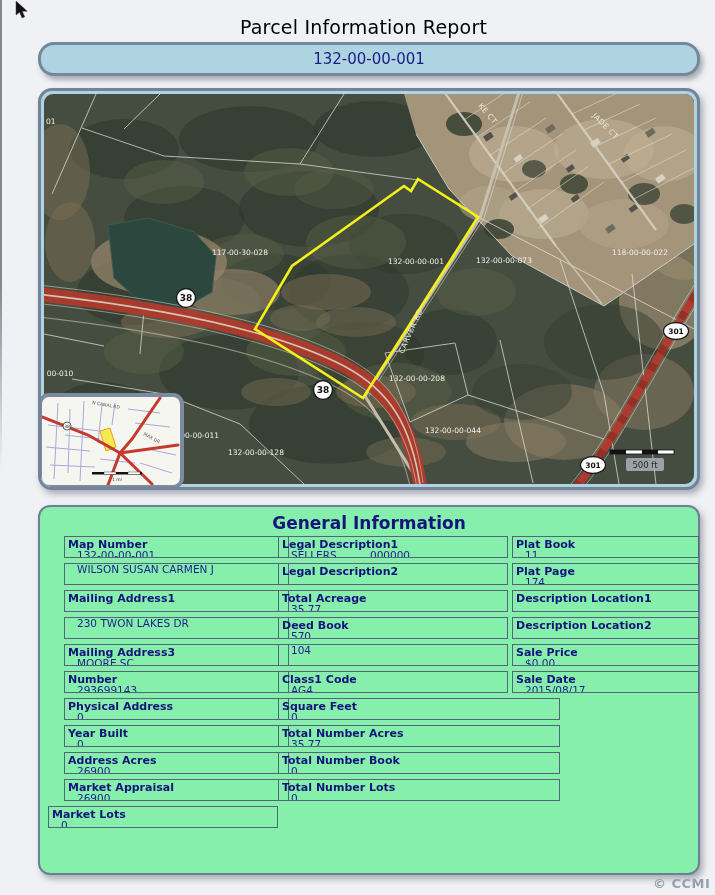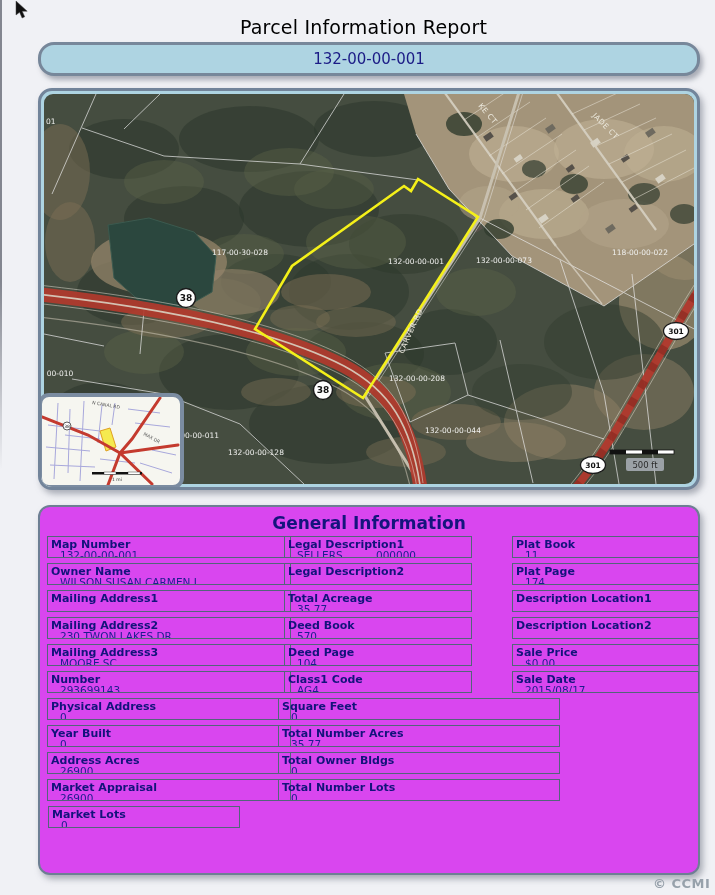--- a/index.html
+++ b/index.html
@@ -27,34 +27,34 @@
     box-shadow:3px 4px 6px rgba(110,115,130,.55);
     overflow:hidden;
   }
   .map-panel svg{display:block;}
   svg text{font-family:"DejaVu Sans","Liberation Sans",sans-serif;}
   .maplabel{fill:#f0f0ee;font-size:7.5px;}
   .roadlabel{fill:#ece9dd;font-size:7.5px;letter-spacing:.5px;}
   .shieldtxt{fill:#111;font-weight:bold;text-anchor:middle;}
   .gi-panel{
     position:absolute;left:38px;top:505px;width:662px;height:370px;box-sizing:border-box;
-    background:#d946ef;border:2px solid #6d7f93;border-radius:12px;
+    background:#86efac;border:2px solid #6d7f93;border-radius:12px;
     box-shadow:3px 4px 6px rgba(110,115,130,.55);
   }
   .gi-title{
     position:absolute;top:6px;left:0;width:100%;text-align:center;
     font-size:17px;font-weight:bold;color:#14147d;
   }
   .gf{position:absolute;height:22px;box-sizing:border-box;border:1px solid #53657a;overflow:hidden;}
   .gf .lbl{display:block;font-size:11px;font-weight:bold;color:#13137b;line-height:11px;padding:2px 0 0 3px;white-space:pre;}
   .gf .val{display:block;font-size:10.5px;color:#1d1d8e;line-height:10px;padding-left:12px;white-space:pre;}
   .r1{top:29px}.r2{top:56px}.r3{top:83px}.r4{top:110px}.r5{top:137px}
   .r6{top:164px}.r7{top:191px}.r8{top:218px}.r9{top:245px}.r10{top:272px}.r11{top:299px}
-  .c1{left:7px;width:244px}.c2{left:244px;width:188px}.c3{left:472px;width:187px}
-  .c2w{left:238px;width:282px}.c1L{left:8px;width:192px}
+  .c1{left:24px;width:225px}.c2{left:238px;width:230px}.c3{left:472px;width:187px}
+  .c2w{left:238px;width:282px}.c1L{left:8px;width:230px}
   .copyright{
     position:absolute;left:653px;top:876px;width:80px;
     font-size:13px;font-weight:bold;color:#97a1ab;letter-spacing:.5px;white-space:nowrap;
   }
   .cursor{position:absolute;left:15px;top:1px;}
 </style>
 </head>
 <body>
 
 <div class="left-edge-line"></div>
@@ -324,21 +324,20 @@
   <div class="gf r1 c2">
       <span class="lbl">Legal Description1</span>
       <span class="val">SELLERS          000000</span>
     </div>
   <div class="gf r1 c3">
       <span class="lbl">Plat Book</span>
       <span class="val">11</span>
     </div>
 
   <div class="gf r2 c1">
-      <span class="lbl">Owner Name</span>
       <span class="val">WILSON SUSAN CARMEN J</span>
     </div>
   <div class="gf r2 c2">
       <span class="lbl">Legal Description2</span>
       <span class="val"></span>
     </div>
   <div class="gf r2 c3">
       <span class="lbl">Plat Page</span>
       <span class="val">174</span>
     </div>
@@ -350,38 +349,36 @@
   <div class="gf r3 c2">
       <span class="lbl">Total Acreage</span>
       <span class="val">35.77</span>
     </div>
   <div class="gf r3 c3">
       <span class="lbl">Description Location1</span>
       <span class="val"></span>
     </div>
 
   <div class="gf r4 c1">
-      <span class="lbl">Mailing Address2</span>
       <span class="val">230 TWON LAKES DR</span>
     </div>
   <div class="gf r4 c2">
       <span class="lbl">Deed Book</span>
       <span class="val">570</span>
     </div>
   <div class="gf r4 c3">
       <span class="lbl">Description Location2</span>
       <span class="val"></span>
     </div>
 
   <div class="gf r5 c1">
       <span class="lbl">Mailing Address3</span>
       <span class="val">MOORE SC</span>
     </div>
   <div class="gf r5 c2">
-      <span class="lbl">Deed Page</span>
       <span class="val">104</span>
     </div>
   <div class="gf r5 c3">
       <span class="lbl">Sale Price</span>
       <span class="val">$0.00</span>
     </div>
 
   <div class="gf r6 c1">
       <span class="lbl">Number</span>
       <span class="val">293699143</span>
@@ -411,21 +408,21 @@
   <div class="gf r8 c2w">
       <span class="lbl">Total Number Acres</span>
       <span class="val">35.77</span>
     </div>
 
   <div class="gf r9 c1">
       <span class="lbl">Address Acres</span>
       <span class="val">26900</span>
     </div>
   <div class="gf r9 c2w">
-      <span class="lbl">Total Owner Bldgs</span>
+      <span class="lbl">Total Number Book</span>
       <span class="val">0</span>
     </div>
 
   <div class="gf r10 c1">
       <span class="lbl">Market Appraisal</span>
       <span class="val">26900</span>
     </div>
   <div class="gf r10 c2w">
       <span class="lbl">Total Number Lots</span>
       <span class="val">0</span>

